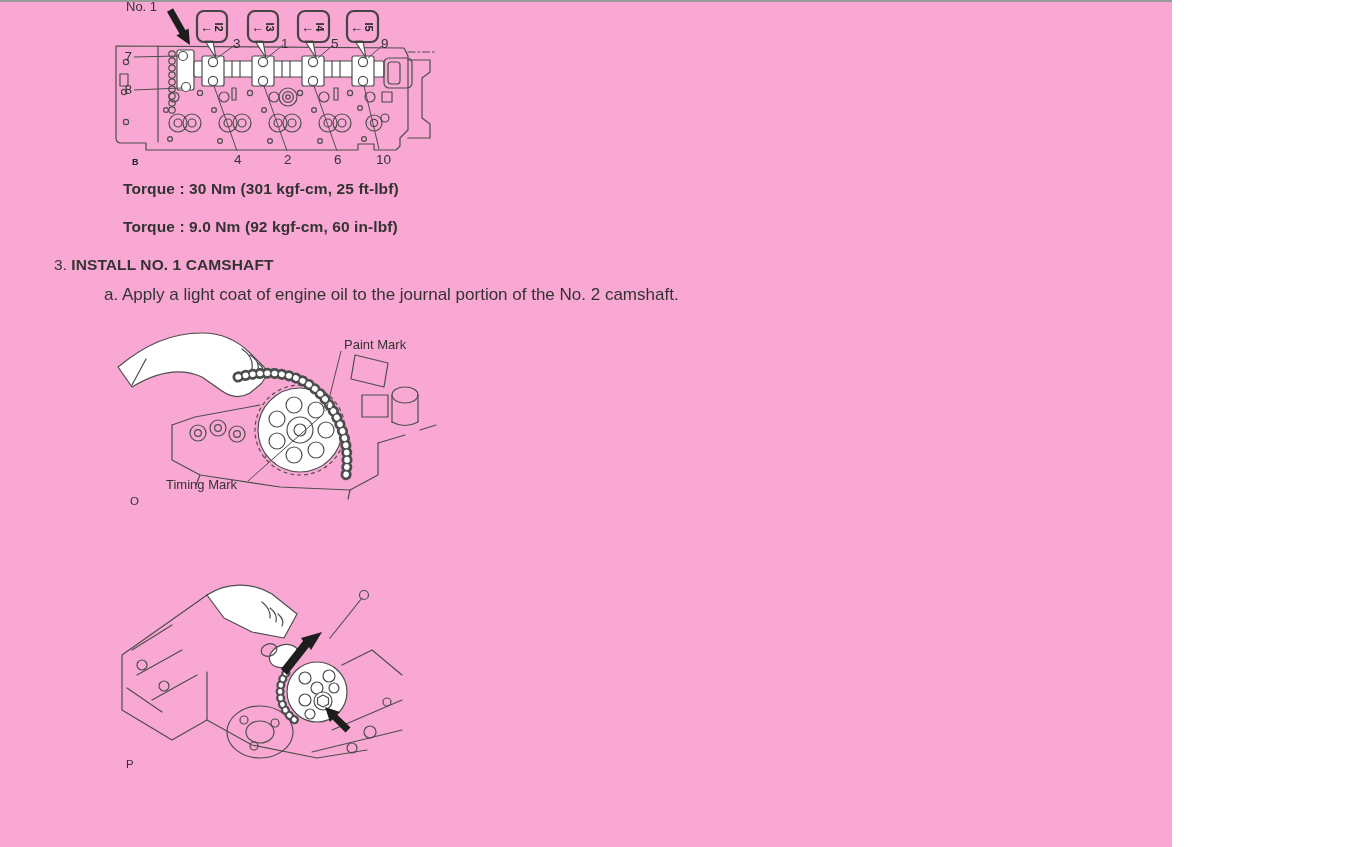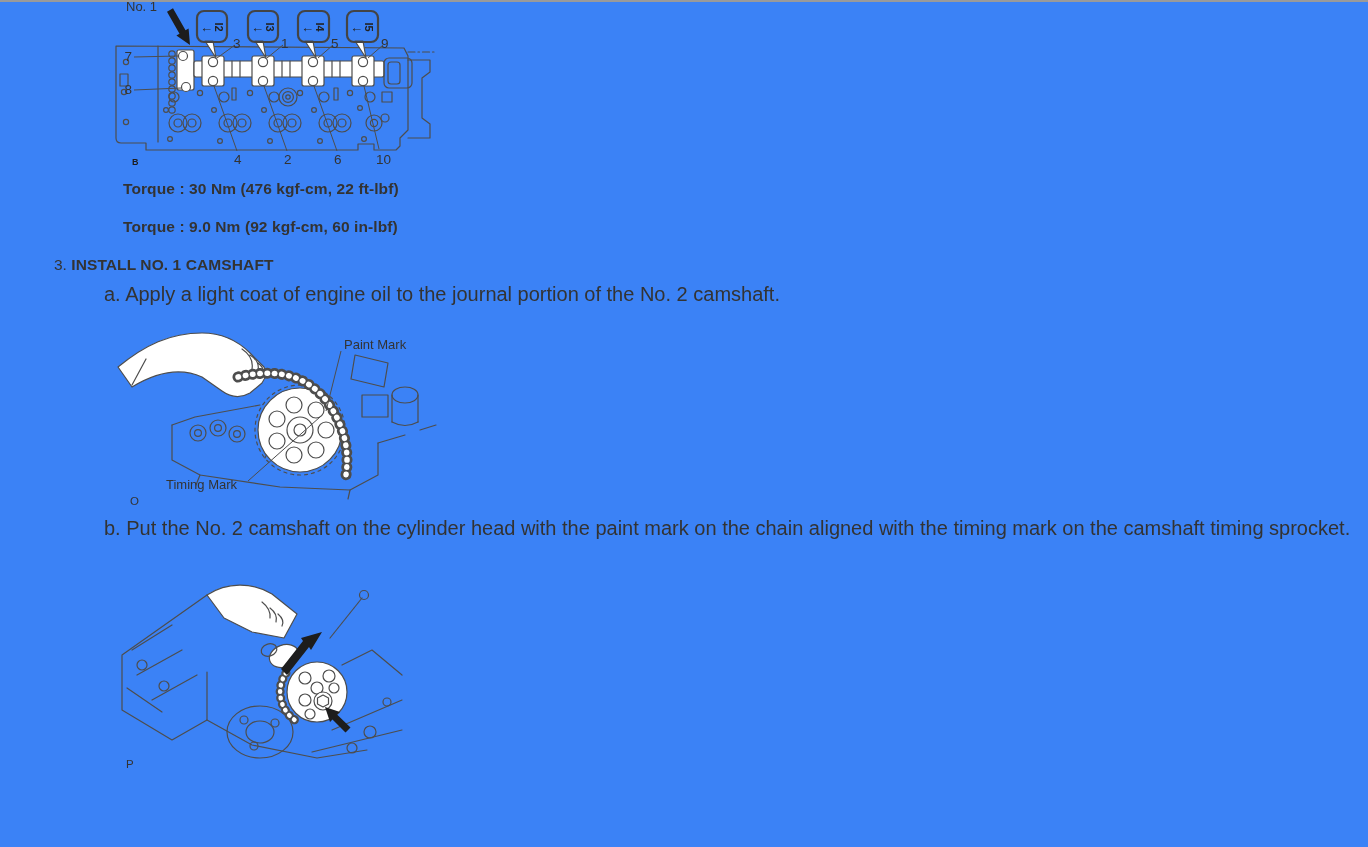--- a/index.html
+++ b/index.html
@@ -1,18 +1,18 @@
 <!DOCTYPE html>
 <html><head>
 <meta charset="utf-8">
 <style>
   * { margin:0; padding:0; box-sizing:border-box; }
   html,body { background:#ffffff; }
   .page {
-    position:relative; width:1368px; height:847px; background:#3b82f6;
+    position:relative; width:1172px; height:847px; background:#f9a8d4;
     font-family:"Liberation Sans", sans-serif; color:#333333; overflow:hidden;
   }
   .top-line { position:absolute; left:0; top:0; width:1368px; height:2px; background:#9a9a9a; }
 
   .fig { position:absolute; }
   .fig svg { display:block; }
   .fig svg * { vector-effect:none; }
   svg .ln   { fill:none; stroke:#4d4d4d; stroke-width:1.2; stroke-linejoin:round; stroke-linecap:round; }
   svg .lnw  { fill:#ffffff; stroke:#4d4d4d; stroke-width:1.2; stroke-linejoin:round; }
   svg .lnb  { fill:none; stroke:#444444; stroke-width:2.2; stroke-linejoin:round; }
@@ -27,21 +27,21 @@
 
   .torque {
     position:absolute; left:123px; font-size:15.5px; font-weight:bold; color:#333333;
     letter-spacing:0.1px;
   }
   .section-heading { position:absolute; left:54px; top:256px; font-size:15.5px; }
   .section-heading .num { font-weight:normal; }
   .section-heading .ttl { font-weight:bold; letter-spacing:0.1px; }
 
   .step {
-    position:absolute; left:104px; font-size:20px; line-height:25px; color:#333333;
+    position:absolute; left:104px; font-size:17px; line-height:25px; color:#333333;
     padding-left:19px; text-indent:-19px;
   }
   .step-d { width:1190px; }
 </style>
 </head>
 <body>
 
 <div class="page">
   <div class="top-line"></div>
 
@@ -174,21 +174,21 @@
         <path class="thin" d="M102 86 L125 151 M152 86 L175 151 M202 86 L225 151 M252 86 L267 149"></path>
         <text class="fig-num" x="122" y="164">4</text>
         <text class="fig-num" x="172" y="164">2</text>
         <text class="fig-num" x="222" y="164">6</text>
         <text class="fig-num" x="264" y="164">10</text>
       </g>
       <text x="20" y="165" style="font-size:9px; font-weight:bold; fill:#1d1d1d;">B</text>
     </svg>
   </div>
 
-  <div class="torque" style="top:180px;">Torque : 30 Nm (476 kgf-cm, 22 ft-lbf)</div>
+  <div class="torque" style="top:180px;">Torque : 30 Nm (301 kgf-cm, 25 ft-lbf)</div>
   <div class="torque" style="top:218px;">Torque : 9.0 Nm (92 kgf-cm, 60 in-lbf)</div>
 
   <div class="section-heading">
     <span class="num">3.</span>
     <span class="ttl">INSTALL NO. 1 CAMSHAFT</span>
   </div>
 
   <div class="step" style="top:282px;">
     <span>a.</span>
     <span>Apply a light coat of engine oil to the journal portion of the No. 2 camshaft.</span>
@@ -238,24 +238,20 @@
       <g>
         <path class="thin" d="M231 26 L216 86"></path>
         <path class="thin" d="M138 156 L210 92"></path>
         <text class="fig-lbl" x="234" y="24">Paint Mark</text>
         <text class="fig-lbl" x="56" y="164">Timing Mark</text>
         <text class="fig-corner" x="20" y="180">O</text>
       </g>
     </svg>
   </div>
 
-  <div class="step" style="top:516px;">
-    <span>b.</span>
-    <span>Put the No. 2 camshaft on the cylinder head with the paint mark on the chain aligned with the timing mark on the camshaft timing sprocket.</span>
-  </div>
 
   <div class="fig" style="left:112px; top:580px;">
     <svg width="300" height="192" viewBox="0 0 300 192">
       <g>
         <path class="ln" d="M10 75 L95 15 M10 75 L10 130 L60 160 L95 140 L95 92"></path>
         <path class="ln" d="M20 70 L60 45 M25 95 L70 70 M40 120 L85 95 M15 108 L50 132"></path>
         <circle class="ln" cx="30" cy="85" r="5"></circle>
           <circle class="ln" cx="52" cy="106" r="5"></circle>
         <path class="ln" d="M95 140 L140 165 L205 178 L255 170"></path>
         <ellipse class="ln" cx="148" cy="152" rx="33" ry="26"></ellipse>

